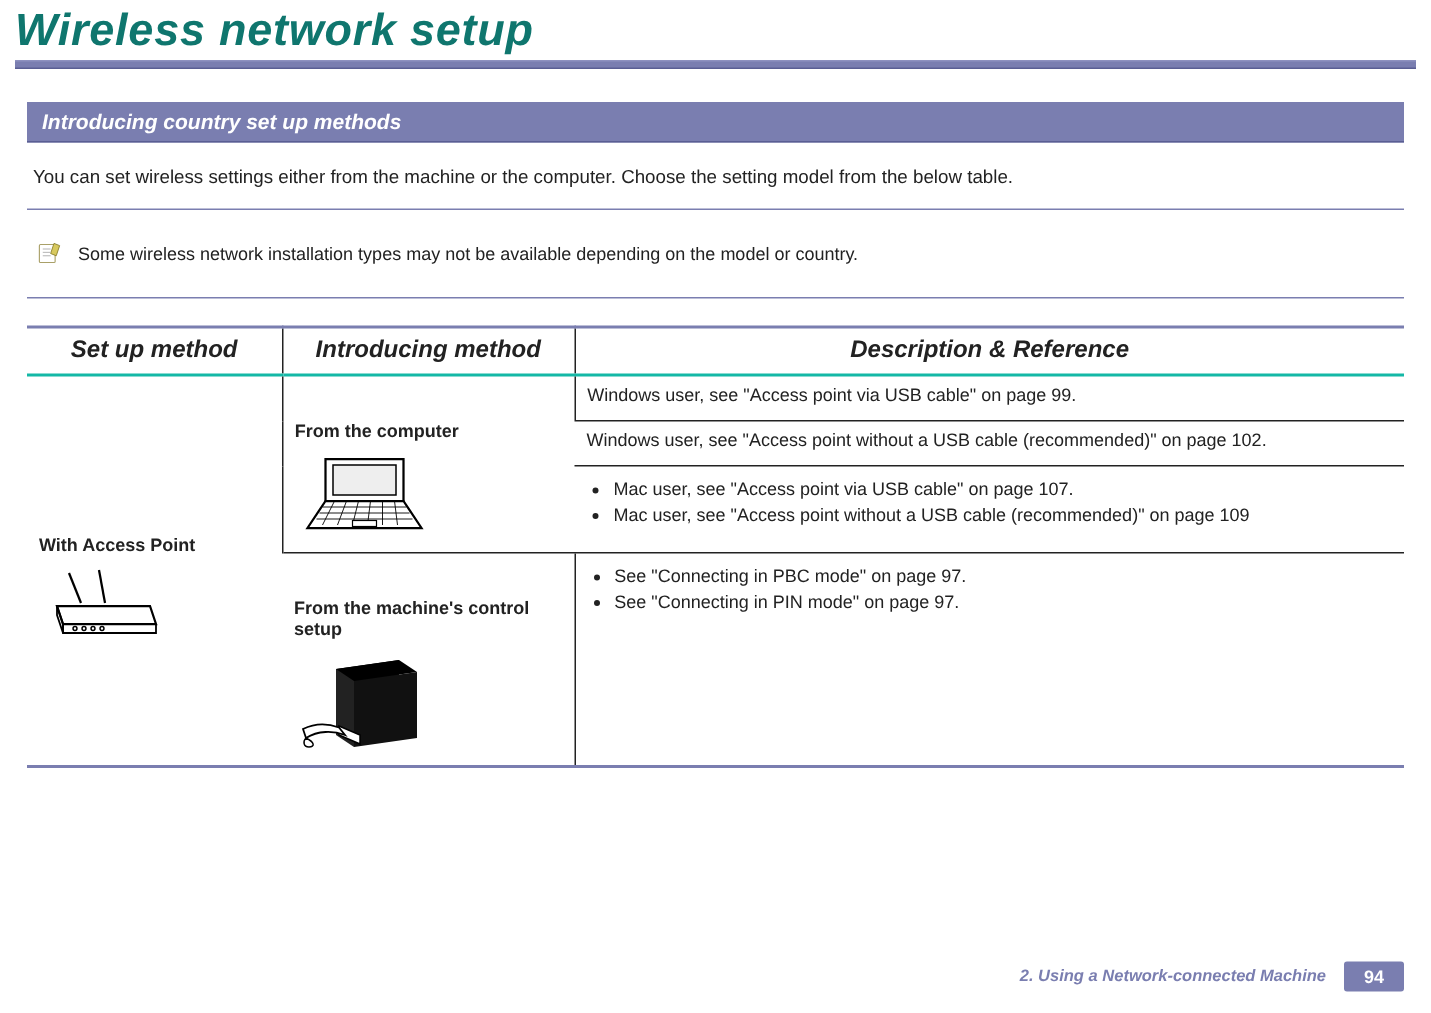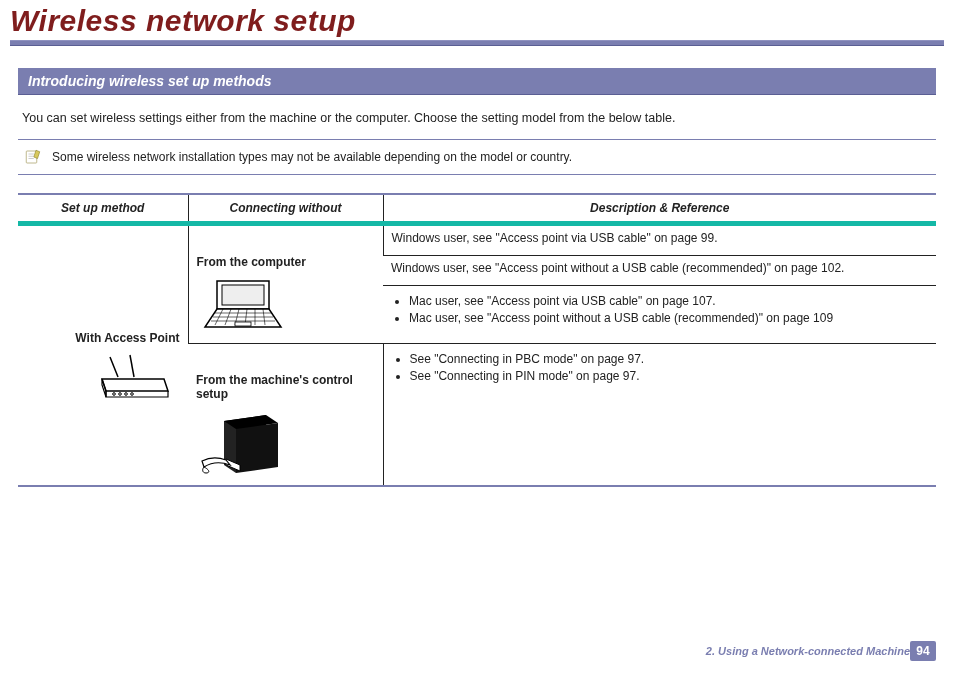--- a/index.html
+++ b/index.html
@@ -14,21 +14,21 @@
     position: relative;
     box-sizing: border-box;
   }
   .title-bar {
     padding: 4px 10px 0 10px;
   }
   .title {
     font-size: 30px;
     font-weight: 700;
     font-style: italic;
-    color: #7f1d1d;
+    color: #0f766e;
     letter-spacing: 0.5px;
     margin: 0 0 2px 0;
   }
   .title-underline {
     height: 4px;
     background: #7a7eb0;
     border-top: 1px solid #8e91bf;
     border-bottom: 1px solid #5a5e93;
   }
   .content {
@@ -45,44 +45,44 @@
   }
   .intro {
     margin: 16px 4px 14px 4px;
     font-size: 12.5px;
   }
   .note-box {
     border-top: 1px solid #7a7eb0;
     border-bottom: 1px solid #7a7eb0;
     background: #fff;
     margin: 0 0 18px 0;
-    padding: 8px 6px;
+    padding: 20px 6px;
     display: flex;
     align-items: center;
     gap: 10px;
   }
   .note-icon {
     width: 18px; height: 18px;
     flex: 0 0 auto;
   }
   .note-text { font-size: 12px; }
 
   table.methods {
     border-collapse: collapse;
     width: 100%;
     border-top: 2px solid #7a7eb0;
     border-bottom: 2px solid #7a7eb0;
   }
   table.methods th {
-    font-size: 12px;
+    font-size: 16px;
     font-style: italic;
     font-weight: 700;
     text-align: center;
     padding: 6px 6px;
-    border-bottom: 5px solid #14b8a6;
+    border-bottom: 2px solid #14b8a6;
     border-left: 1px solid #222;
   }
   table.methods th:first-child { border-left: none; }
 
   table.methods td {
     font-size: 12px;
     padding: 5px 8px;
     border-left: 1px solid #222;
     border-top: 1px solid #222;
     vertical-align: top;
@@ -97,48 +97,48 @@
   .img-box { margin-top: 6px; }
   ul.bullets { margin: 2px 0 2px 18px; padding: 0; }
   ul.bullets li { margin: 3px 0; }
 
   .footer {
     position: absolute;
     bottom: 14px;
     right: 18px;
     display: flex;
     align-items: center;
-    gap: 0;
+    gap: 12px;
   }
   .footer-text {
     color: #7a7eb0;
     font-weight: 700;
     font-style: italic;
     font-size: 11px;
   }
   .page-badge {
     background: #7a7eb0;
     color: #fff;
     font-weight: 700;
     font-size: 12px;
-    width: 26px; height: 20px;
+    width: 40px; height: 20px;
     display: flex; align-items: center; justify-content: center;
     border-radius: 2px;
   }
 </style>
 </head>
 <body>
 
 <div class="title-bar">
   <h1 class="title">Wireless network setup</h1>
   <div class="title-underline"></div>
 </div>
 
 <div class="content">
-  <div class="section-bar">Introducing wireless set up methods</div>
+  <div class="section-bar">Introducing country set up methods</div>
 
   <div class="intro">You can set wireless settings either from the machine or the computer. Choose the setting model from the below table.</div>
 
   <div class="note-box">
     <span class="note-icon">
       <svg viewBox="0 0 24 24" width="18" height="18">
         <rect x="3" y="4" width="14" height="16" rx="1" fill="#fff" stroke="#a9a068" stroke-width="1"></rect>
         <path d="M16 3 l5 2 -3 9 -5 -2 z" fill="#d8c95e" stroke="#8a7f2a" stroke-width="0.8"></path>
         <line x1="6" y1="8" x2="13" y2="8" stroke="#bcbcbc" stroke-width="1"></line>
         <line x1="6" y1="11" x2="13" y2="11" stroke="#bcbcbc" stroke-width="1"></line>
@@ -150,28 +150,28 @@
 
   <table class="methods">
     <colgroup>
       <col class="col-setup">
         <col class="col-conn">
         <col>
     </colgroup>
     <thead>
       <tr>
         <th>Set up method</th>
-        <th>Connecting without</th>
+        <th>Introducing method</th>
         <th>Description &amp; Reference</th>
       </tr>
     </thead>
     <tbody>
 
       <tr>
-        <td rowspan="4" class="no-top" style="text-align:right;vertical-align:middle;">
+        <td rowspan="4" class="no-top" style="text-align:left;vertical-align:middle;">
           <div class="cell-bold">With Access Point</div>
           <div class="img-box">
             <svg width="90" height="50" viewBox="0 0 90 50">
               <line x1="20" y1="6" x2="28" y2="26" stroke="#000" stroke-width="1.5"></line>
               <line x1="40" y1="4" x2="44" y2="26" stroke="#000" stroke-width="1.5"></line>
               <path d="M12 28 L74 28 L78 40 L16 40 Z" fill="none" stroke="#000" stroke-width="1.5"></path>
               <path d="M12 28 L16 40 L16 46 L12 34 Z" fill="none" stroke="#000" stroke-width="1.2"></path>
               <path d="M78 40 L78 46 L16 46 L16 40" fill="none" stroke="#000" stroke-width="1.2"></path>
               <circle cx="24" cy="43" r="1.3" fill="none" stroke="#000" stroke-width="1"></circle>
               <circle cx="30" cy="43" r="1.3" fill="none" stroke="#000" stroke-width="1"></circle>

